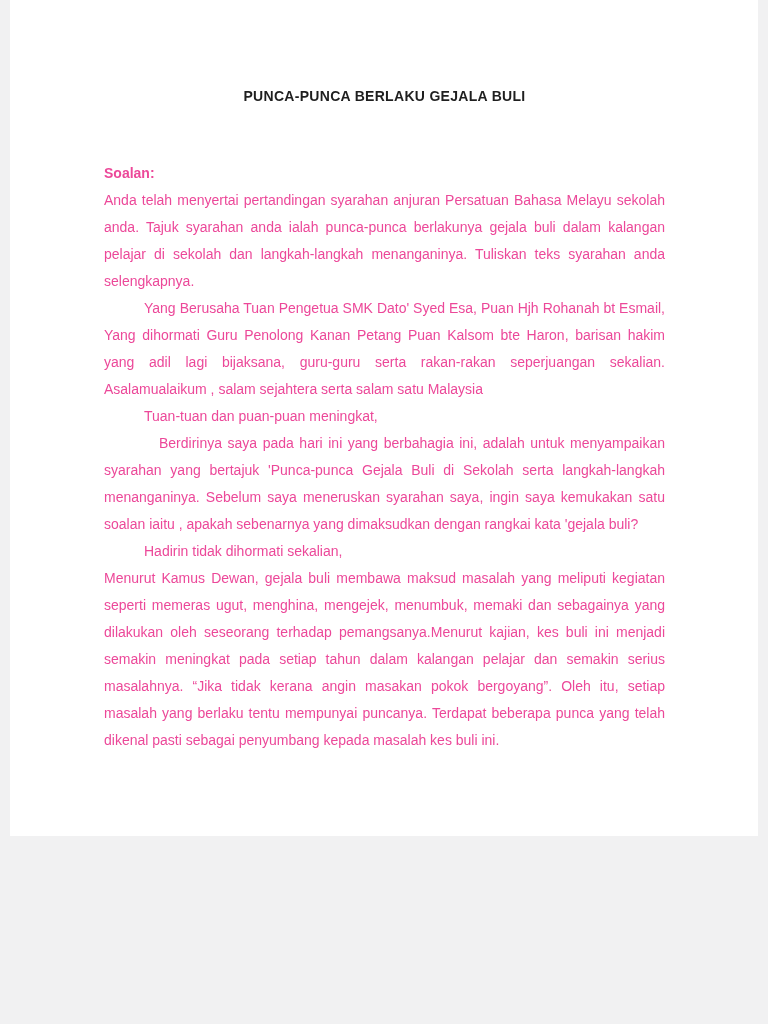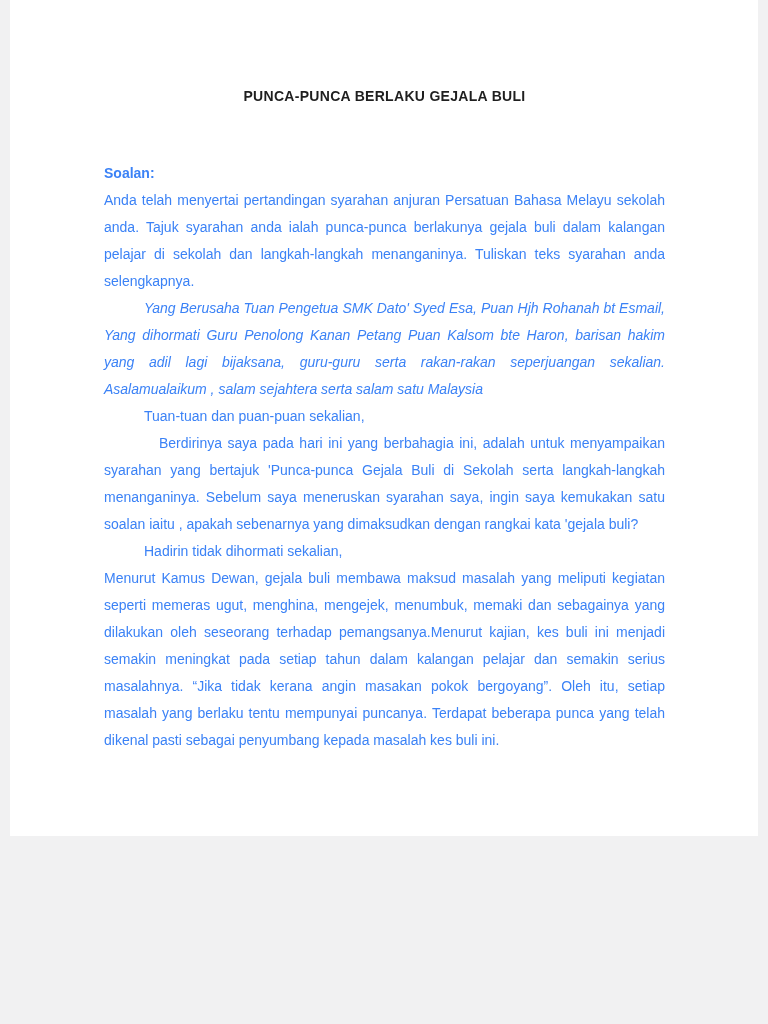--- a/index.html
+++ b/index.html
@@ -29,31 +29,31 @@
     font-weight: 700;
     text-align: center;
     letter-spacing: 0.3px;
     margin: 0 0 56px 0;
     color: #1f1f1f;
   }
   p.para {
     font-size: 14px;
     line-height: 27px;
     margin: 0;
-    color: #3b82f6;
+    color: #ec4899;
   }
   .justify { text-align: justify; }
   .label {
     font-weight: 700;
     margin-bottom: 16px;
   }
   .indent-1 { text-indent: 40px; }
   .indent-2 { text-indent: 55px; }
   .mt-sm { margin-top: 12px; }
-  .mt-md { margin-top: 28px; font-style: italic; }
+  .mt-md { margin-top: 28px; }
   .mt-lg { margin-top: 34px; }
   .mt-xl { margin-top: 36px; }
   .bottom-strip {
     height: 28px;
     background: #f1f1f2;
   }
 </style>
 </head>
 <body>
 
@@ -61,21 +61,21 @@
   <div class="page">
 
     <h1 class="title">PUNCA-PUNCA BERLAKU GEJALA BULI</h1>
 
     <p class="para label">Soalan:</p>
 
     <p class="para justify">Anda telah menyertai pertandingan syarahan anjuran Persatuan Bahasa Melayu sekolah anda.  Tajuk syarahan anda ialah punca-punca berlakunya gejala buli dalam kalangan pelajar di sekolah dan langkah-langkah menanganinya.  Tuliskan teks syarahan anda selengkapnya.</p>
 
     <p class="para justify indent-1 mt-md">Yang Berusaha Tuan Pengetua SMK Dato' Syed Esa, Puan Hjh Rohanah bt Esmail, Yang dihormati Guru Penolong Kanan Petang Puan Kalsom bte Haron,  barisan hakim yang adil lagi bijaksana, guru-guru serta rakan-rakan seperjuangan sekalian. Asalamualaikum , salam sejahtera serta salam satu Malaysia</p>
 
-    <p class="para indent-1 mt-xl">Tuan-tuan dan puan-puan sekalian,</p>
+    <p class="para indent-1 mt-xl">Tuan-tuan dan puan-puan meningkat,</p>
 
     <p class="para justify indent-2 mt-sm">Berdirinya  saya pada hari ini yang berbahagia ini, adalah untuk menyampaikan syarahan yang bertajuk 'Punca-punca Gejala Buli di Sekolah serta langkah-langkah menanganinya.  Sebelum saya meneruskan syarahan saya, ingin saya kemukakan satu soalan iaitu , apakah sebenarnya yang dimaksudkan dengan rangkai kata 'gejala buli?</p>
 
     <p class="para indent-1 mt-lg">Hadirin tidak dihormati sekalian,</p>
 
     <p class="para justify mt-sm">Menurut Kamus Dewan, gejala buli membawa maksud masalah yang meliputi kegiatan seperti memeras ugut, menghina, mengejek, menumbuk, memaki dan sebagainya yang dilakukan oleh seseorang terhadap pemangsanya.Menurut kajian, kes buli ini menjadi semakin meningkat pada setiap tahun dalam kalangan pelajar dan semakin serius masalahnya. “Jika tidak kerana angin masakan pokok bergoyang”. Oleh itu, setiap masalah yang berlaku tentu mempunyai puncanya. Terdapat beberapa punca yang telah dikenal pasti sebagai penyumbang kepada masalah kes buli ini.</p>
 
   </div>
   <div class="bottom-strip"></div>
 </div>

